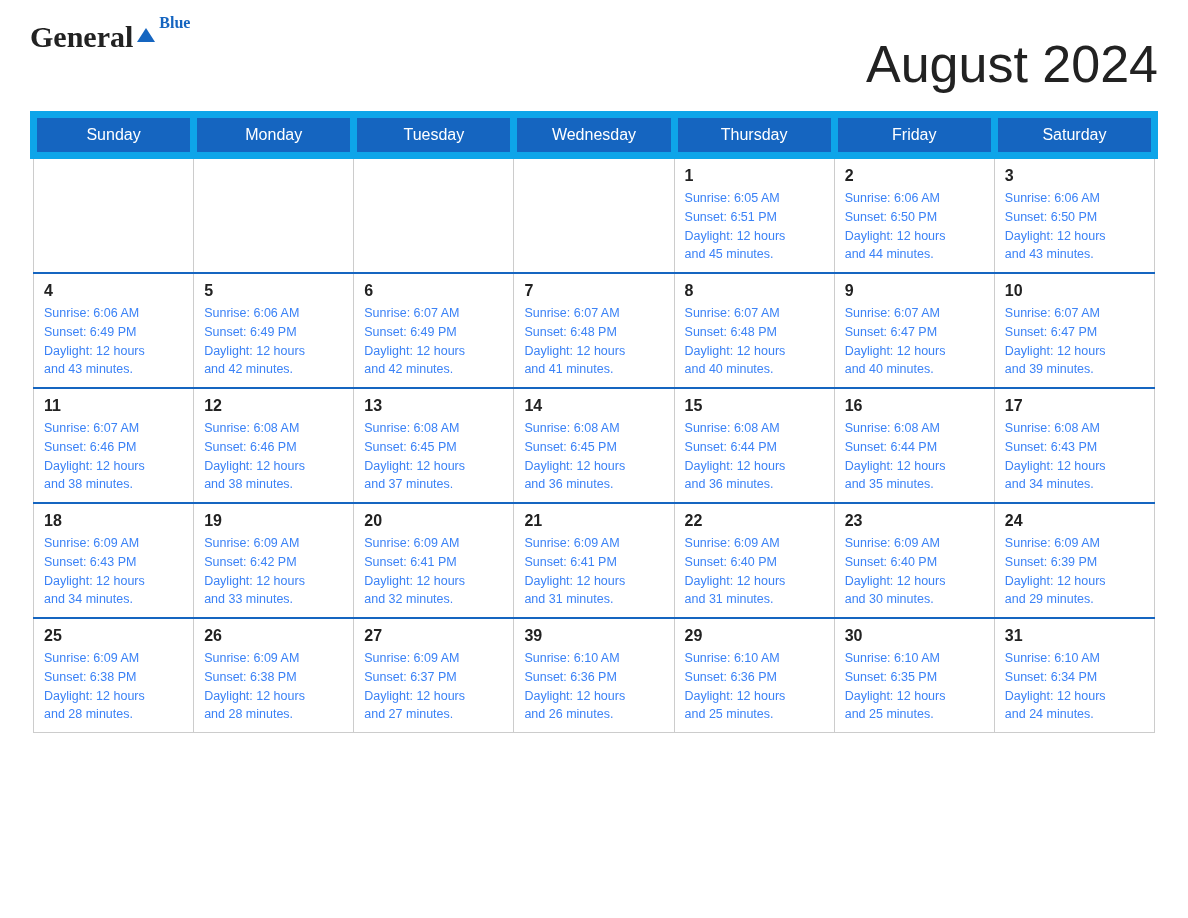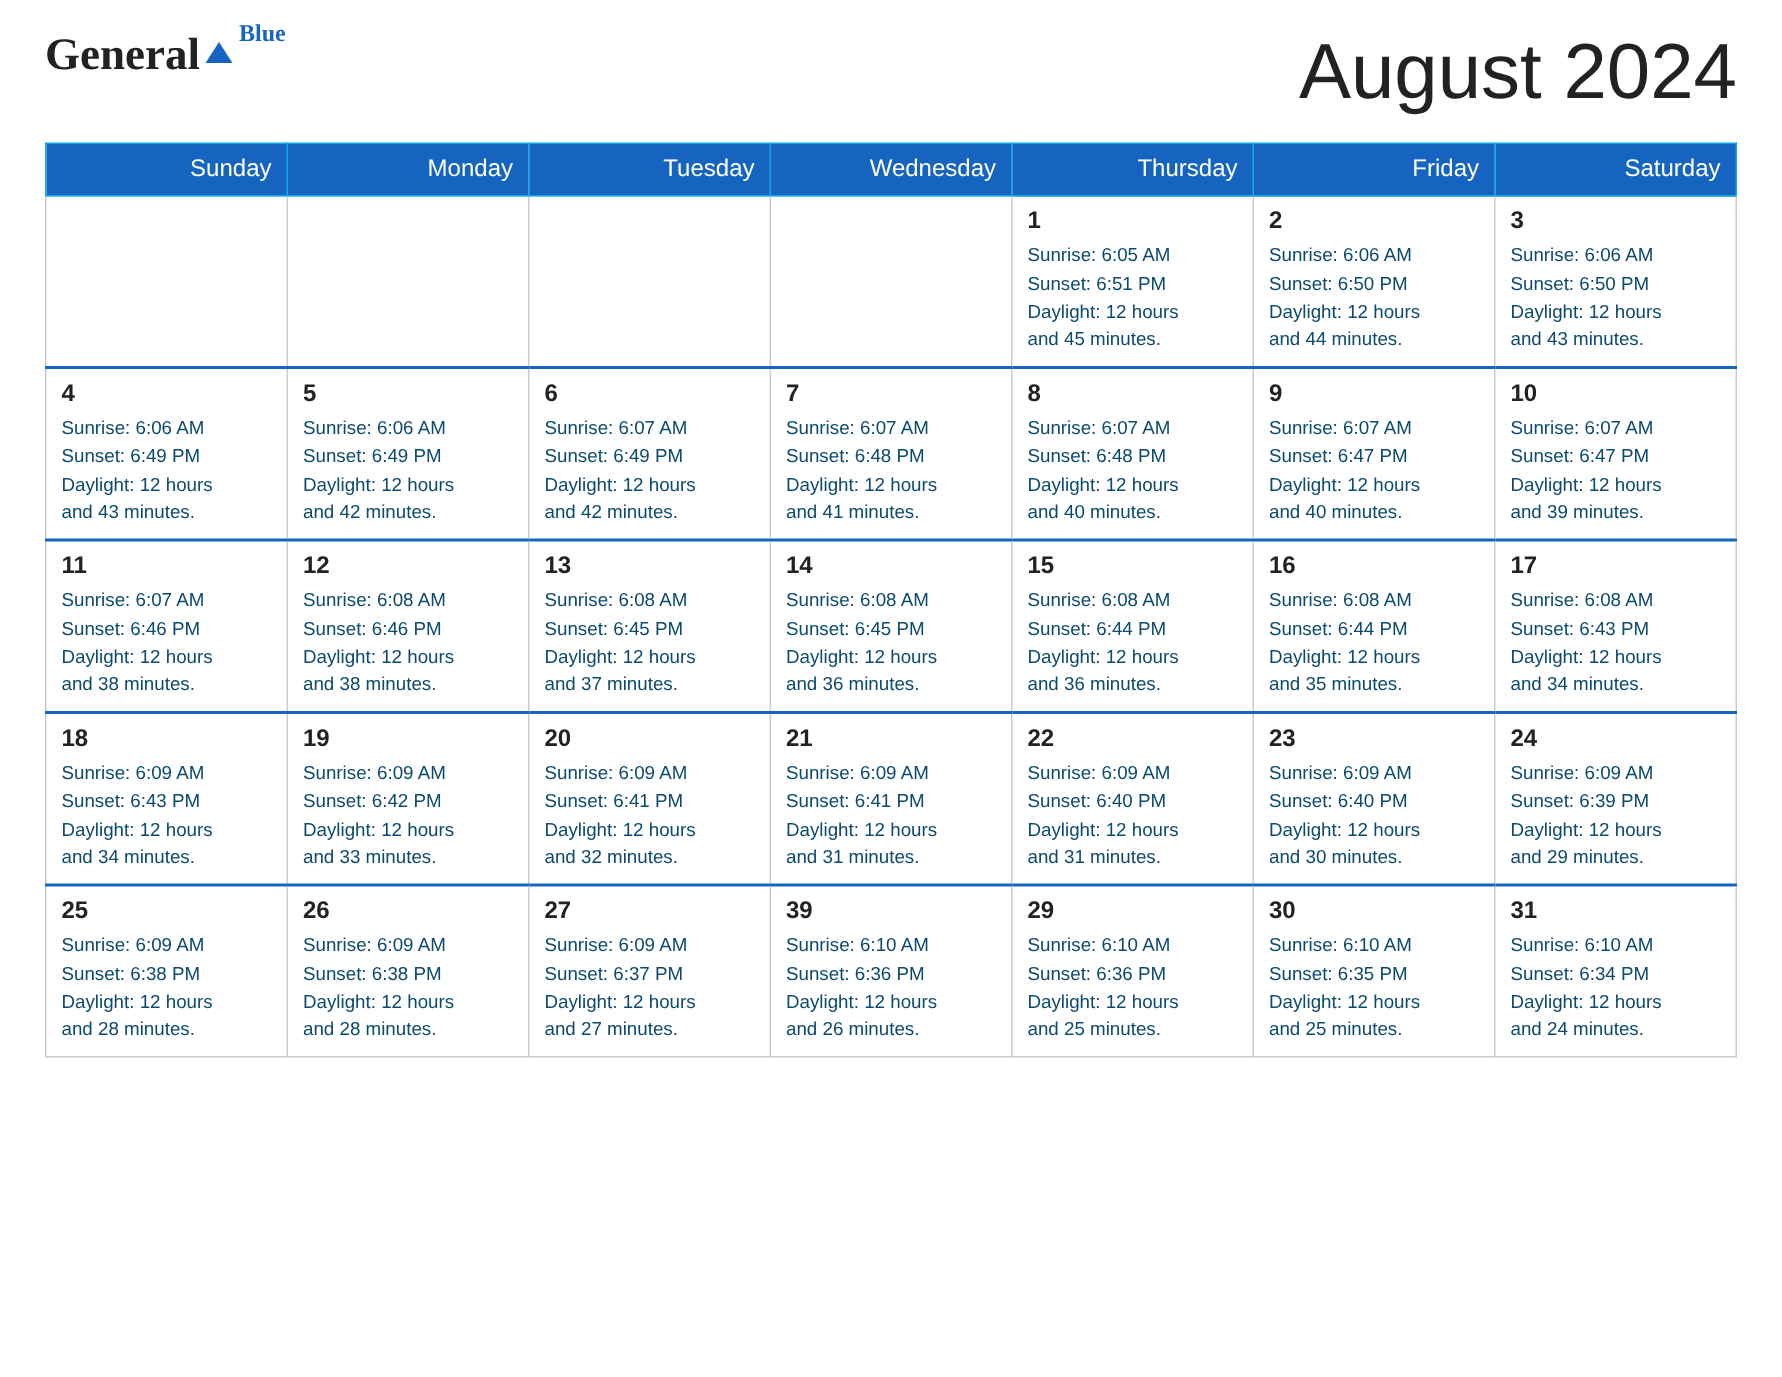--- a/index.html
+++ b/index.html
@@ -17,20 +17,21 @@
       align-items: flex-start;
       margin-bottom: 18px;
     }
     .logo {
       display: flex;
       flex-direction: row;
       align-items: flex-start;
     }
     .title-area {
       text-align: right;
+      margin-top: 16px;
     }
     .month-title {
       font-size: 52px;
       font-weight: 300;
       color: #222;
       line-height: 1.1;
     }
     .location-title {
       font-size: 20px;
       color: #444;
@@ -40,43 +41,43 @@
       width: 100%;
       border-collapse: collapse;
       border: 1px solid #1565c0;
     }
     .calendar th {
       background-color: #1565c0;
       color: #fff;
       font-size: 16px;
       font-weight: normal;
       padding: 8px 10px;
-      text-align: right;
-      border: 1px solid #0ea5e9;
+      text-align: center;
+      border: 7px solid #0ea5e9;
     }
     .calendar td {
       vertical-align: top;
       padding: 8px 10px;
       border: 1px solid #ccc;
       width: 14.28%;
       min-height: 90px;
       font-size: 13px;
       color: #333;
     }
     .day-num {
       font-size: 16px;
       font-weight: bold;
       color: #222;
       margin-bottom: 4px;
       display: block;
     }
     .day-info {
       font-size: 12.5px;
       line-height: 1.5;
-      color: #0c4a6e;
+      color: #3b82f6;
     }
     .empty-cell {
       background: #fff;
     }
     .row-sep td {
       border-top: 2px solid #1565c0;
     }
   </style>
 </head>
 <body>

